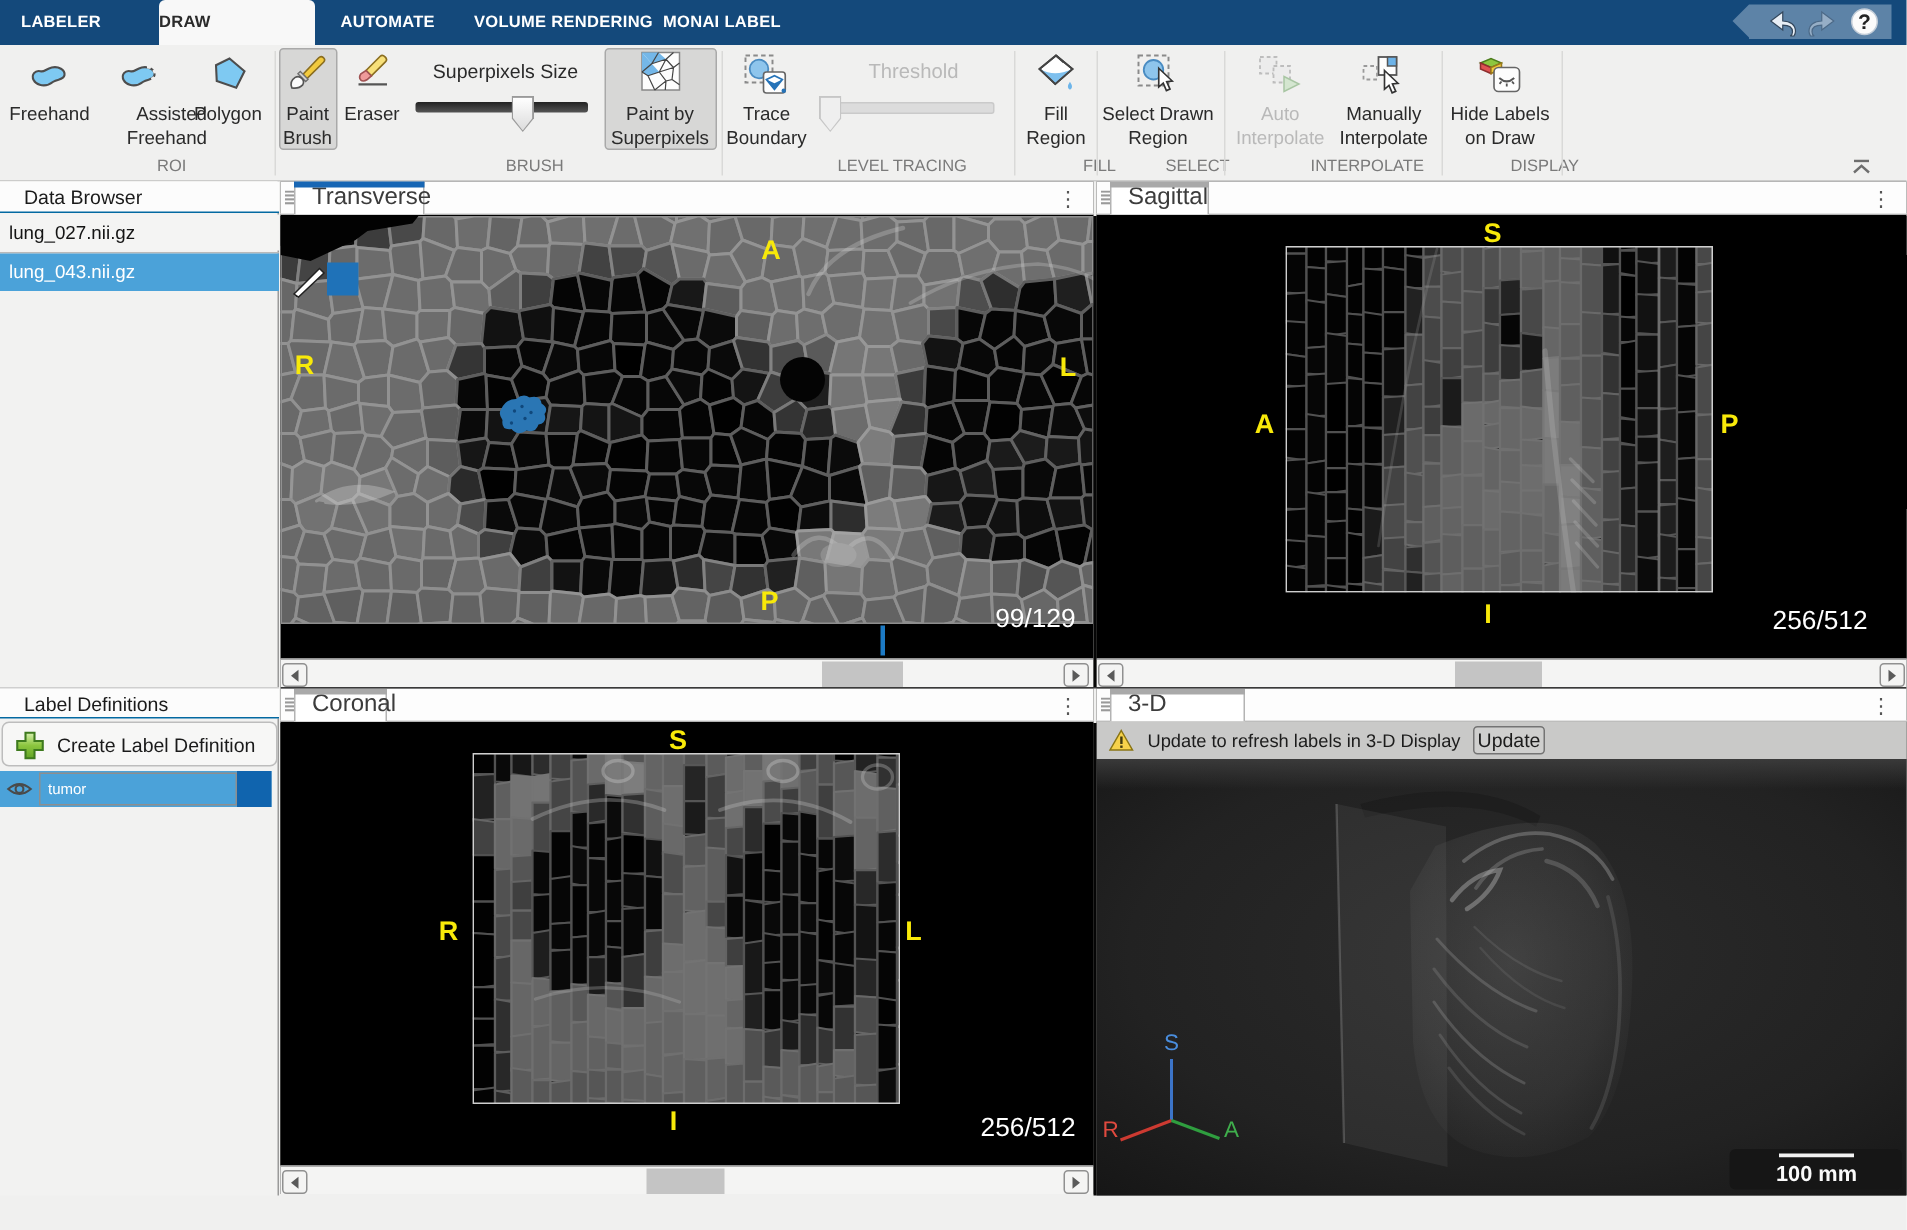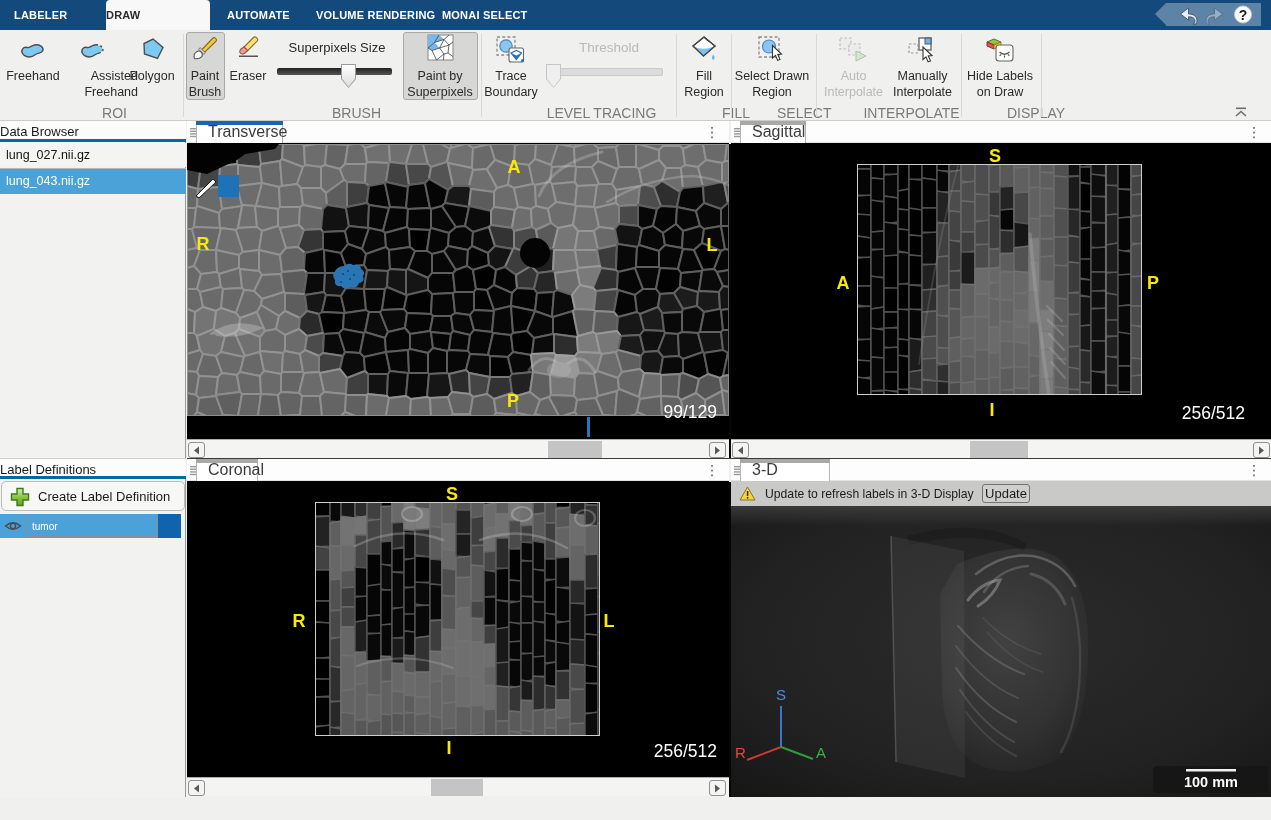--- a/index.html
+++ b/index.html
@@ -9,29 +9,29 @@
 
 
 #tabbar { left:0; top:0; width:1271px; height:30px; background:#14497b; }
 .ttab { position:absolute; top:0; height:30px; line-height:31px; color:#fff; font-size:11px; font-weight:bold; letter-spacing:0.2px; white-space:nowrap; }
 .ttab.sel { background:#f8f8f8; color:#2b2b2b; border-radius:4px 4px 0 0; }
 #qab { position:absolute; left:1166px; top:3px; width:95px; height:23px; background:#5d83a7; }
 #qab:before{ content:""; position:absolute; left:-11px; top:0; border-top:11.5px solid transparent; border-bottom:11.5px solid transparent; border-right:11px solid #5d83a7; }
 
 
 #toolstrip { left:0; top:30px; width:1271px; height:91px; background:#f0f0ef; border-bottom:1px solid #cccccb; }
-.sect-label { position:absolute; top:75px; font-size:14px; color:#7a7a7a; text-align:center;padding-left:46px; }
+.sect-label { position:absolute; top:75px; font-size:11px; color:#7a7a7a; text-align:center;padding-left:46px; }
 .tslabel { position:absolute; font-size:12.5px; color:#2a2a2a; text-align:center; line-height:15.5px; }
 .tsdivider { position:absolute; top:4px; width:1px; height:83px; background:#d9d9d8; }
 .bigbtn { position:absolute; top:2px; border-radius:3px; }
 .bigbtn.sel { background:#d7d7d6; border:1px solid #a9a9a9; }
 
 
 #leftpanel { left:0; top:121px; width:186px; height:676px; background:#f2f2f1; border-right:1px solid #9a9a9a; }
-.phead { position:absolute; left:0; width:186px; height:21px; background:#fcfcfc; border-bottom:3px solid #0369a1; font-size:13px; color:#1a1a1a; line-height:21px; padding-left:0; }
+.phead { position:absolute; left:0; width:186px; height:21px; background:#fcfcfc; border-bottom:1px solid #0369a1; font-size:13px; color:#1a1a1a; line-height:21px; padding-left:16px; }
 .frow { position:absolute; left:0; width:186px; font-size:12.5px; padding-left:6px; }
 
 
 .vport { position:absolute; background:#000; }
 .vtitle { position:absolute; background:#fdfdfd; height:22px; border-bottom:1px solid #e3e3e3;}
 .vtab { position:absolute; top:0; height:22px; background:#fff; border:1px solid #b3b3b3; border-bottom:none; font-size:16px; color:#3c3c3c; line-height:20px; }
 .vtab .accent { position:absolute; left:-1px; top:-1px; right:-1px; height:3.5px; }
 .grip { position:absolute; width:8px; height:11px; color:#9a9a9a; }
 .kebab { position:absolute; width:4px; color:#555; font-size:14px; }
 .scrollrow { position:absolute; background:#f4f4f3; border-top:1px solid #adadad; height:19px; }
@@ -45,21 +45,21 @@
 </style>
 </head>
 <body>
 <div id="app">
 
   <div id="tabbar" class="abs">
     <div class="ttab" style="left:14px;width:78px;">LABELER</div>
     <div class="ttab sel" style="left:106px;width:104px;">DRAW</div>
     <div class="ttab" style="left:227px;width:76px;">AUTOMATE</div>
     <div class="ttab" style="left:316px;width:122px;">VOLUME RENDERING</div>
-    <div class="ttab" style="left:442px;width:100px;">MONAI SELECT</div>
+    <div class="ttab" style="left:442px;width:100px;">MONAI LABEL</div>
     <div id="qab"><svg width="95" height="23" viewBox="0 0 95 23">
           <g>
             <path d="M22.5 5 L14.5 11 L22.5 17 L22.5 13.8 C27 13.8 29 15.5 29 18.2 C29 19.5 28.3 20.6 27.5 21 L30 21 C30.6 20 31 19 31 17.8 C31 13.5 27.5 11 22.5 11 z" fill="#e8eef5" stroke="#33475c" stroke-width="0.8"></path>
           </g>
           <g opacity="0.5">
             <path d="M48.5 5 L56.5 11 L48.5 17 L48.5 13.8 C44 13.8 42 15.5 42 18.2 C42 19.5 42.7 20.6 43.5 21 L41 21 C40.4 20 40 19 40 17.8 C40 13.5 43.5 11 48.5 11 z" fill="#cfdae5" stroke="#3c5068" stroke-width="0.8"></path>
           </g>
           <circle cx="77" cy="11.5" r="8.5" fill="#fbfbfb" stroke="#c3cdd8" stroke-width="1"></circle>
           <text x="77" y="16.5" font-family="Liberation Sans,sans-serif" font-size="14" font-weight="bold" fill="#222" text-anchor="middle">?</text>
         </svg></div>

